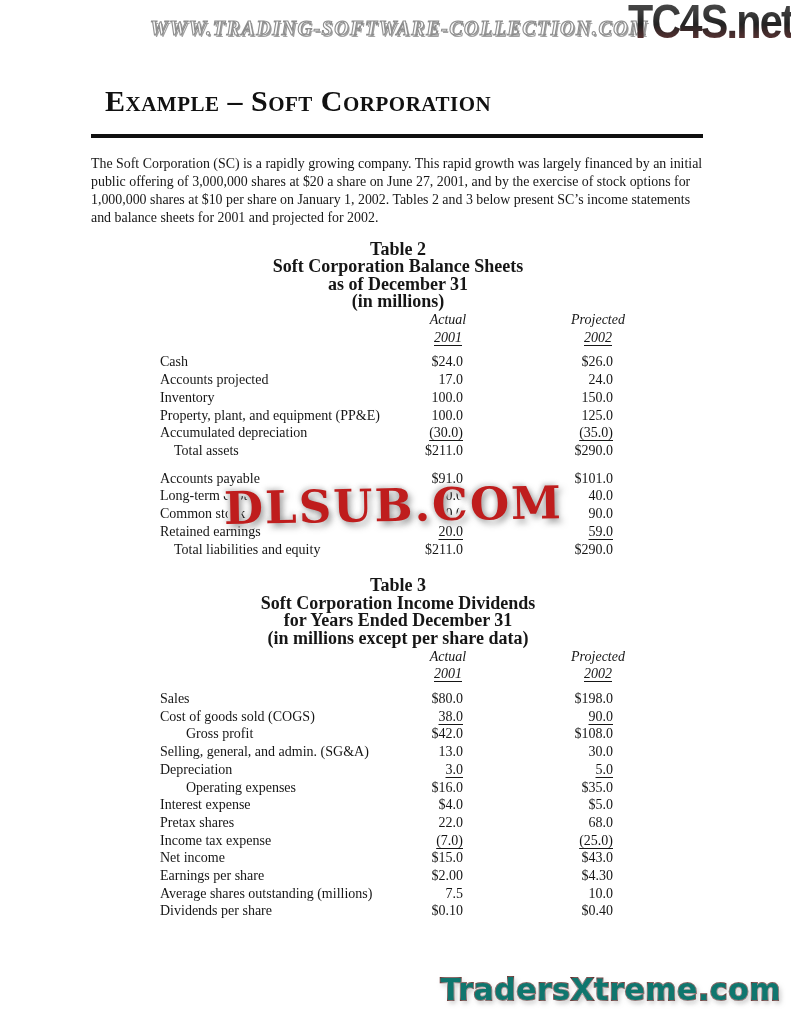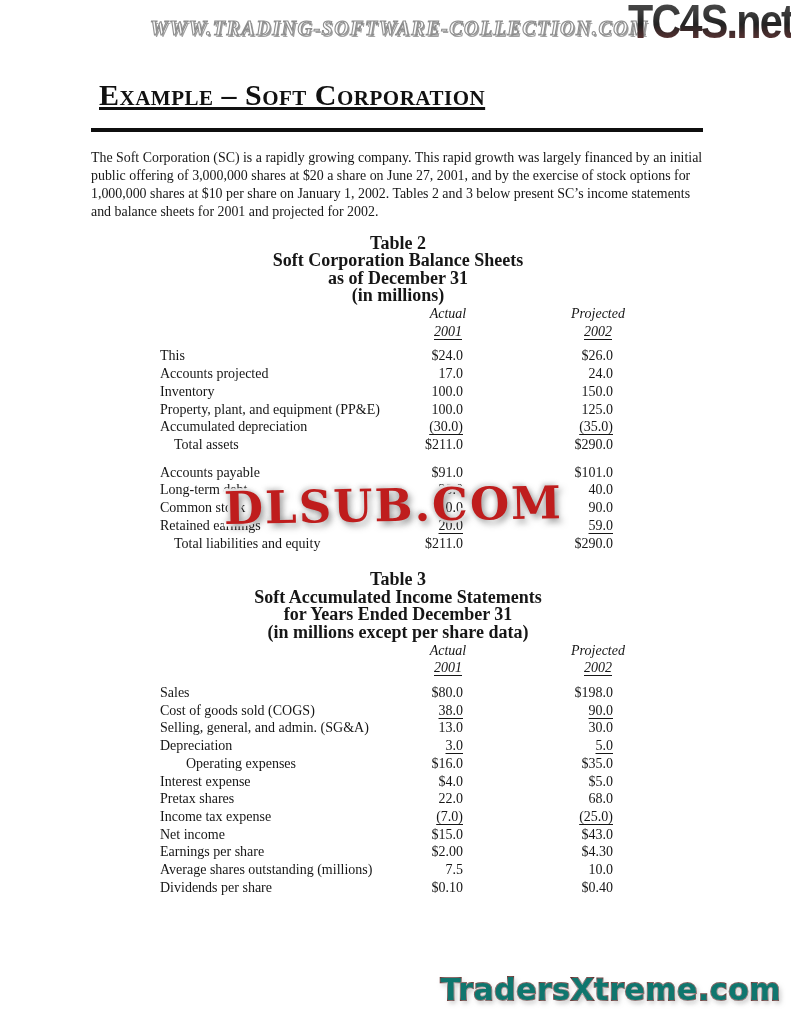--- a/index.html
+++ b/index.html
@@ -41,22 +41,22 @@
     font-family:"DejaVu Sans",sans-serif;font-weight:bold;
     font-size:30px;letter-spacing:.5px;white-space:nowrap;
     color:#0f766e;
     -webkit-text-stroke:1.8px #4a1210;paint-order:stroke fill;
     text-shadow:0 0 5px rgba(255,255,255,.9),2px 3px 5px rgba(130,130,130,.55);
   }
 
   
   .doc{position:absolute;left:91px;top:70px;width:614px;z-index:1;}
   h1.title{
-    margin:8px;font-size:30px;line-height:34px;font-weight:bold;
-    font-variant:small-caps;letter-spacing:.5px;color:#111;text-decoration:underline;
+    margin:14px;font-size:30px;line-height:34px;font-weight:bold;
+    font-variant:small-caps;letter-spacing:.5px;color:#111;
   }
   .title-rule{margin:16px 0 0 0;height:3.5px;background:#0f0f0f;border:0;width:612px;}
   p.intro{margin:17px 0 0 0;font-size:13.9px;line-height:18.3px;text-align:left;}
 
   .fin-table{margin-top:13px;}
   .fin-table + .fin-table{margin-top:19px;}
   .caption{text-align:center;font-size:18px;}
   .cap-line{font-weight:bold;line-height:17.6px;}
   .units-note{font-weight:bold;line-height:17.6px;}
   .units-note.bold{font-weight:bold;}
@@ -112,21 +112,21 @@
             <td class="lab"></td>
             <td class="num"><span class="chd ital yr">2001</span></td>
             <td class="num"><span class="chd ital yr">2002</span></td>
           </tr>
         </thead>
         <tbody>
           <tr class="spacer7">
             <td colspan="3"></td>
           </tr>
           <tr class="row">
-            <td class="lab">This</td>
+            <td class="lab">Cash</td>
             <td class="num"><span>$24.0</span></td>
             <td class="num"><span>$26.0</span></td>
           </tr>
           <tr class="row">
             <td class="lab">Accounts projected</td>
             <td class="num"><span>17.0</span></td>
             <td class="num"><span>24.0</span></td>
           </tr>
           <tr class="row">
             <td class="lab">Inventory</td>
@@ -175,21 +175,21 @@
             <td class="lab ind1">Total liabilities and equity</td>
             <td class="num"><span>$211.0</span></td>
             <td class="num"><span>$290.0</span></td>
           </tr>
         </tbody>
       </table>
     </section>
   <section class="fin-table">
       <div class="caption">
         <div class="cap-line">Table 3</div>
-        <div class="cap-line">Soft Accumulated Income Statements</div>
+        <div class="cap-line">Soft Corporation Income Dividends</div>
         <div class="cap-line">for Years Ended December 31</div>
         <div class="units-note bold">(in millions except per share data)</div>
       </div>
       <table class="fin">
         <colgroup>
           <col class="col-label">
           <col class="col-y1">
           <col class="col-y2">
         </colgroup>
         <thead>
@@ -212,20 +212,25 @@
             <td class="lab">Sales</td>
             <td class="num"><span>$80.0</span></td>
             <td class="num"><span>$198.0</span></td>
           </tr>
           <tr class="row">
             <td class="lab">Cost of goods sold (COGS)</td>
             <td class="num"><span class="uval">38.0</span></td>
             <td class="num"><span class="uval">90.0</span></td>
           </tr>
           <tr class="row">
+            <td class="lab ind2">Gross profit</td>
+            <td class="num"><span>$42.0</span></td>
+            <td class="num"><span>$108.0</span></td>
+          </tr>
+          <tr class="row">
             <td class="lab">Selling, general, and admin. (SG&amp;A)</td>
             <td class="num"><span>13.0</span></td>
             <td class="num"><span>30.0</span></td>
           </tr>
           <tr class="row">
             <td class="lab">Depreciation</td>
             <td class="num"><span class="uval">3.0</span></td>
             <td class="num"><span class="uval">5.0</span></td>
           </tr>
           <tr class="row">

